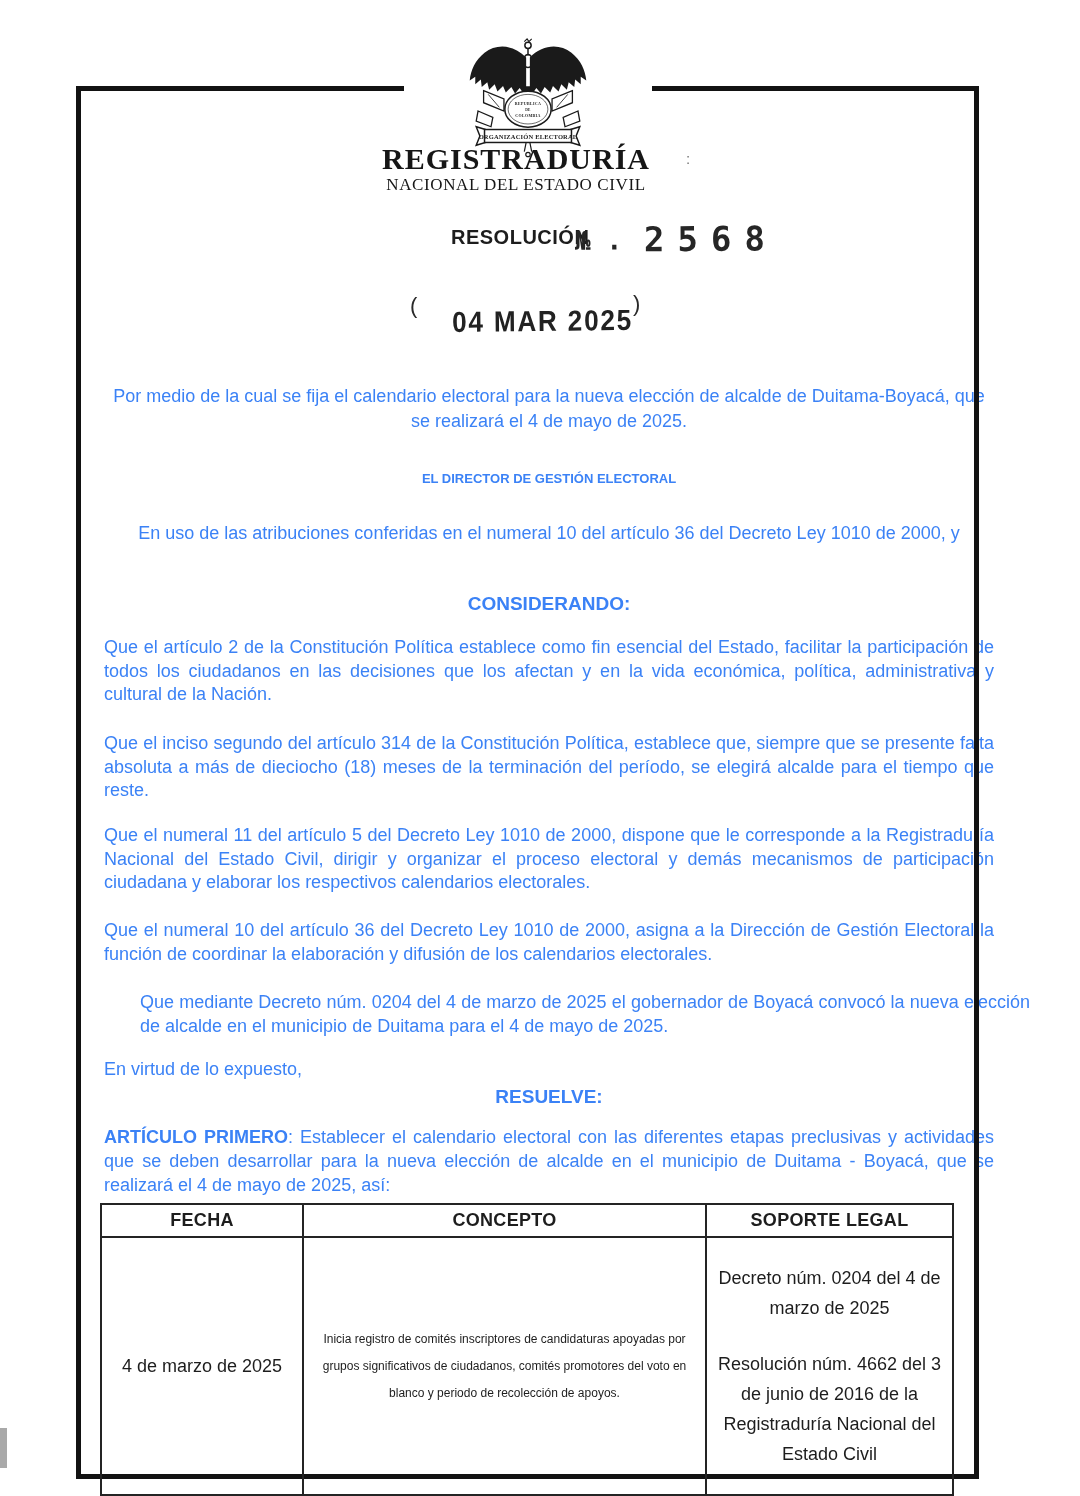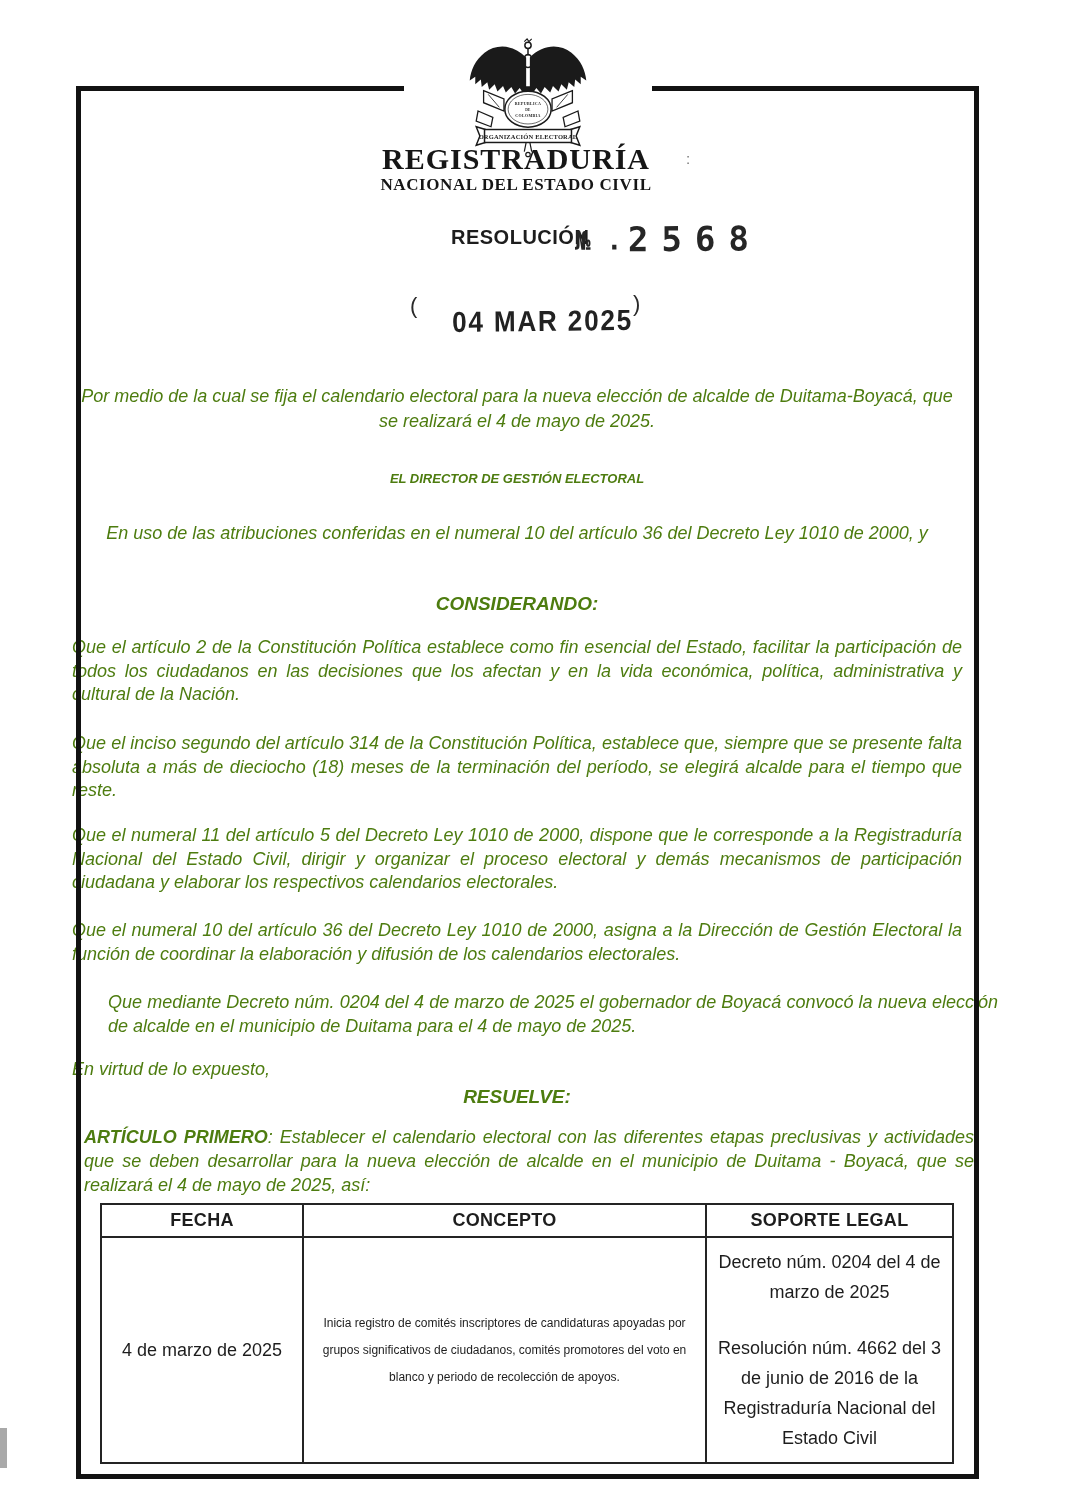--- a/index.html
+++ b/index.html
@@ -43,90 +43,89 @@
   #org {
     position: absolute;
     left: 368px; top: 143px;
     width: 296px;
     text-align: center;
     z-index: 3;
     font-family: "Liberation Serif", serif;
     color: #161616;
   }
   #org-line1 { font-size: 30px; font-weight: bold; letter-spacing: 1px; line-height: 32px; }
-  #org-line2 { font-size: 17px; font-weight: bold; letter-spacing: 0.6px; line-height: 19px; }
+  #org-line2 { font-size: 17px; font-weight: normal; letter-spacing: 0.6px; line-height: 19px; }
 
   #res-label {
     position: absolute; left: 451px; top: 226px;
     font-size: 20px; font-weight: bold; letter-spacing: 0.5px;
   }
   #res-stamp {
     position: absolute; left: 575px; top: 219px;
     font-family: "DejaVu Sans Mono", monospace;
     font-weight: bold; color: #262626;
     transform: rotate(-0.4deg);
     white-space: nowrap;
   }
   #res-numero-sign { font-size: 26px; vertical-align: 2px; letter-spacing: 0px; }
-  #res-number { font-size: 34px; letter-spacing: 13px; margin-left: 6px; }
+  #res-number { font-size: 34px; letter-spacing: 13px; margin-left: 22px; }
 
   .paren { position: absolute; font-size: 22px; color: #2a2a2a; }
   #paren-open { left: 410px; top: 293px; }
   #paren-close { left: 633px; top: 291px; }
   #date-stamp {
     position: absolute; left: 452px; top: 306px;
     font-size: 29px; font-weight: bold; letter-spacing: 2px;
     color: #222222;
     transform: scaleX(0.9) rotate(-0.6deg);
     transform-origin: left top;
     white-space: nowrap;
   }
 
   .para {
     position: absolute;
-    left: 72px; width: 890px;
+    left: 104px; width: 890px;
     font-size: 18px; line-height: 23.5px;
-    color: #4d7c0f;
-    font-style: italic;
+    color: #3b82f6;
   }
   .ctr { text-align: center; }
   .just { text-align: justify; }
   .b { font-weight: bold; }
 
   #subject      { top: 366px; line-height: 25px; }
   #director     { top: 454px; font-size: 13px; }
   #attrib       { top: 503px; line-height: 25px; }
   #considerando { top: 573px; font-size: 19px; }
   #pA { top: 618px; }
   #pB { top: 714px; }
   #pC { top: 806px; }
   #pD { top: 901px; }
   #pE { top: 973px; margin-left: 36px; }
   #virtud   { top: 1040px; }
   #resuelve { top: 1066px; font-size: 19px; }
-  #articulo { top: 1107px; line-height: 24px; margin-left: 12px; }
+  #articulo { top: 1107px; line-height: 24px; }
 
   #cal-table {
     position: absolute;
     left: 100px; top: 1203px;
     width: 852px;
     border-collapse: collapse;
     table-layout: fixed;
     z-index: 2;
     color: #1d1d1d;
   }
   #cal-table th, #cal-table td { border: 2px solid #242424; }
   #cal-table th {
     height: 29px; font-size: 18px; font-weight: bold;
     text-align: center; letter-spacing: 0.3px;
   }
   #cal-table td { height: 208px; text-align: center; vertical-align: middle; }
   td.cell-fecha { font-size: 18px; }
   td.cell-concepto { font-size: 12px; line-height: 27px; padding: 6px 10px; }
-  td.cell-soporte { font-size: 18px; line-height: 30px; padding: 8px 6px; margin-top: 20px; }
+  td.cell-soporte { font-size: 18px; line-height: 30px; padding: 24px 6px; margin-top: 20px; }
   .soporte-item + .soporte-item { margin-top: 26px; }
 
   
   #artifact-colon {
     position: absolute; left: 686px; top: 150px;
     font-size: 15px; color: #777;
   }
   #artifact-streak {
     position: absolute; left: 0; top: 1428px;
     width: 7px; height: 40px; background: #a9a9a9;

